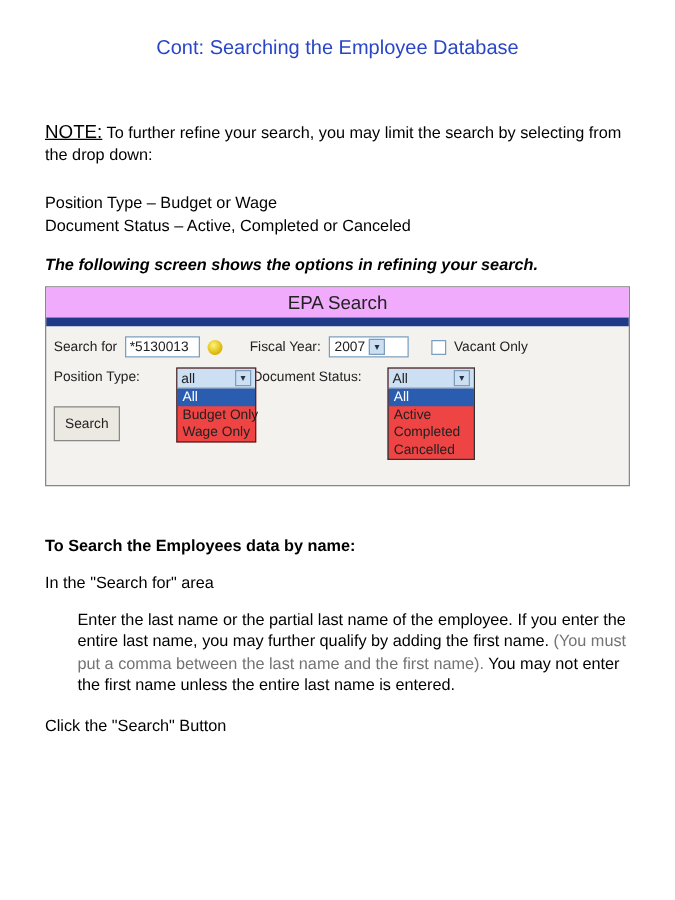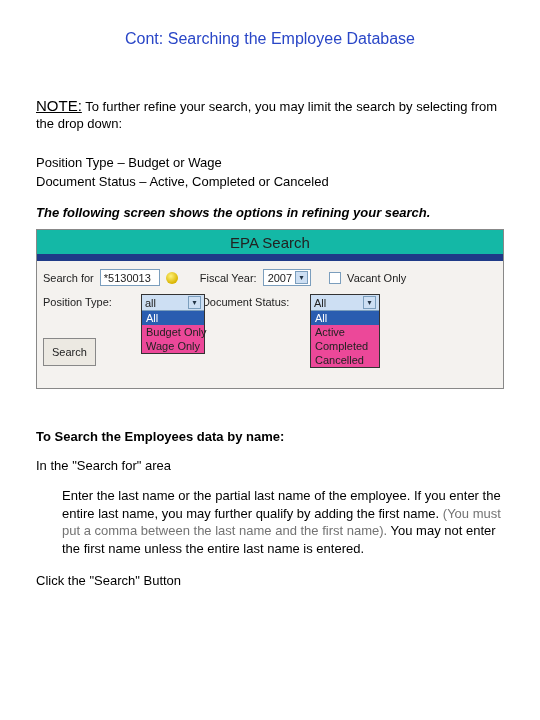--- a/index.html
+++ b/index.html
@@ -29,21 +29,21 @@
     font-family: Tahoma, Arial, sans-serif;
     font-size: 11px;
     color: #222;
     height: 160px;
     position: relative;
   }
   .ss-title {
     text-align: center;
     font-size: 15px;
     padding: 4px 0 3px 0;
-    background: #14b8a6;
+    background: #f0abfc;
   }
   .ss-bar {
     height: 7px;
     background: #1f3a87;
   }
   .ss-row1 {
     display: flex;
     align-items: center;
     padding: 8px 6px;
     gap: 6px;
@@ -63,21 +63,21 @@
     width: 12px; height: 12px;
     background: radial-gradient(circle at 40% 35%, #fff27a, #d9b400 70%);
     border-radius: 50%;
   }
   .ss-select {
     border: 1px solid #7b9ebd;
     background: #fff;
     height: 17px;
     display: inline-flex;
     align-items: center;
-    padding: 0 2px 0 4px;
+    padding: 0 18px 0 4px;
     gap: 3px;
   }
   .ss-select .arrow {
     width: 13px; height: 13px;
     background: #cddff3;
     border: 1px solid #7b9ebd;
     display: inline-flex;
     align-items: center; justify-content: center;
     font-size: 8px;
     color: #234;
@@ -96,26 +96,26 @@
     gap: 8px;
     position: relative;
   }
   .ss-btn {
     border: 1px solid #888;
     background: #ece9e2;
     padding: 13px 8px;
     height: 18px;
     display: inline-flex;
     align-items: center;
-    margin-top: 16px;
+    margin-top: 3px;
   }
   .dd {
     position: absolute;
     border: 1px solid #333;
-    background: #ec4899;
+    background: #ef4444;
     font-size: 11px;
     z-index: 2;
   }
   .dd-head {
     background: #cddff3;
     padding: 1px 3px;
     display: flex;
     justify-content: space-between;
     align-items: center;
     border-bottom: 1px solid #7b9ebd;

